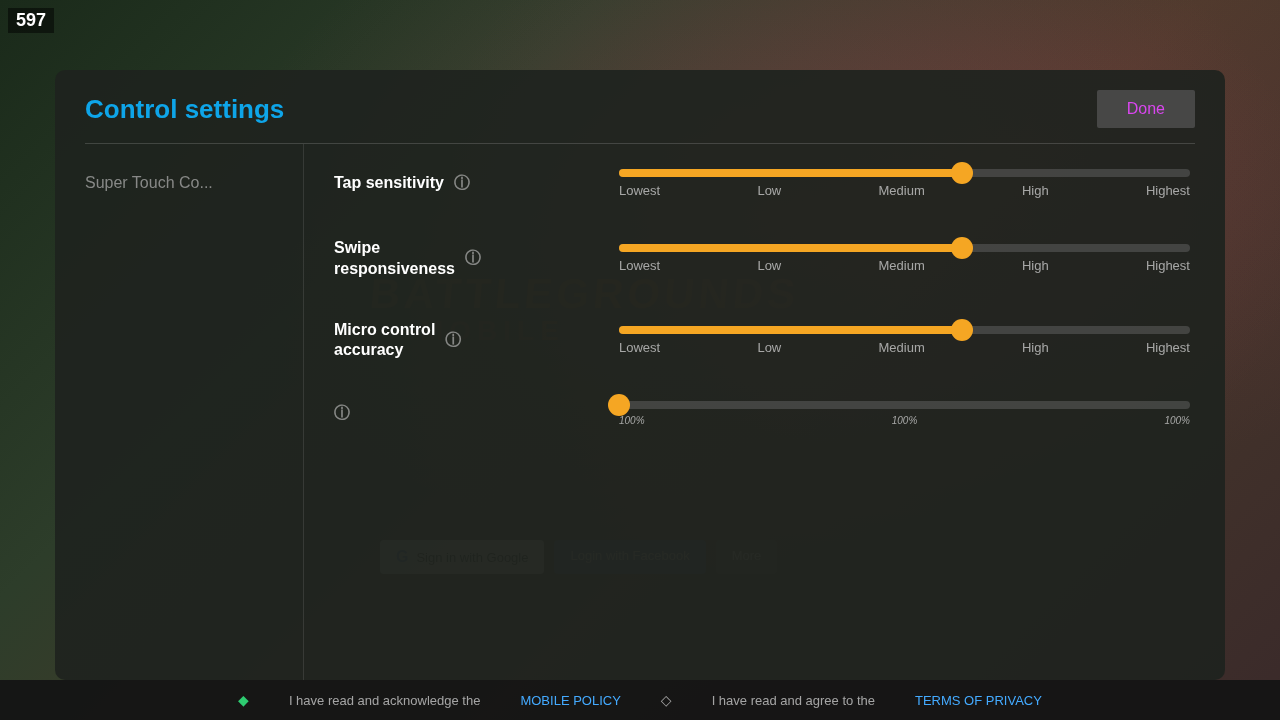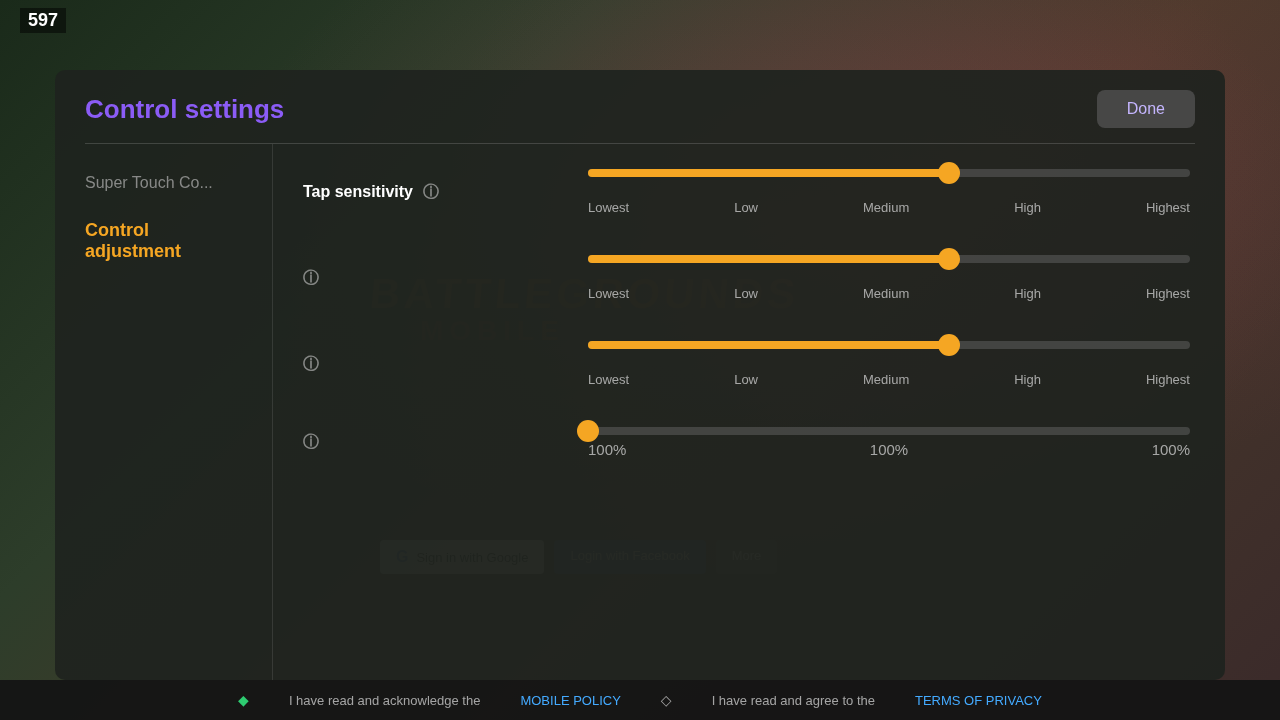--- a/index.html
+++ b/index.html
@@ -25,21 +25,21 @@
       inset: 0;
       background: 
         radial-gradient(ellipse at 60% 30%, rgba(180, 80, 100, 0.25) 0%, transparent 50%),
         radial-gradient(ellipse at 80% 20%, rgba(150, 60, 80, 0.2) 0%, transparent 40%);
       z-index: 1;
     }
 
     .score-badge {
       position: absolute;
       top: 8px;
-      left: 20px;
+      left: 8px;
       color: white;
       font-size: 18px;
       font-weight: bold;
       z-index: 10;
       background: rgba(0,0,0,0.5);
       padding: 2px 8px;
     }
 
     .modal {
       position: absolute;
@@ -55,49 +55,49 @@
     }
 
     .modal-header {
       display: flex;
       justify-content: space-between;
       align-items: center;
       padding: 20px 30px 15px 30px;
     }
 
     .modal-title {
-      color: #8b5cf6;
+      color: #0ea5e9;
       font-size: 26px;
       font-weight: bold;
     }
 
     .done-button {
       background: rgba(80, 80, 80, 0.8);
-      color: #c4b5fd;
+      color: #d946ef;
       border: none;
       padding: 10px 30px;
-      border-radius: 8px;
+      border-radius: 2px;
       font-size: 16px;
       cursor: pointer;
     }
 
     .divider {
       height: 1px;
       background: rgba(150,150,150,0.3);
       margin: 0 30px;
     }
 
     .modal-body {
       display: flex;
       flex: 1;
       overflow: hidden;
     }
 
     .sidebar {
-      width: 218px;
+      width: 249px;
       padding: 20px 15px;
       flex-shrink: 0;
       border-right: 1px solid rgba(150,150,150,0.2);
     }
 
     .sidebar-item {
       padding: 10px 15px;
       color: rgba(180, 180, 180, 0.7);
       font-size: 16px;
       cursor: pointer;
@@ -184,30 +184,30 @@
     .slider-labels {
       display: flex;
       justify-content: space-between;
       color: rgba(200,200,200,0.8);
       font-size: 13px;
       padding: 0 5px;
     }
 
     .slider-labels span {
       text-align: right;
-      margin-top: 17px;
     }
 
     
     .pct-labels {
       display: flex;
       justify-content: space-between;
       color: rgba(200,200,200,0.8);
-      font-size: 15px;
+      font-size: 10px;
       padding: 0 5px;
+      font-style: italic;
     }
 
     .bottom-bar {
       position: absolute;
       bottom: 0;
       left: 0;
       right: 0;
       height: 40px;
       background: rgba(20,20,20,0.95);
       z-index: 30;
@@ -330,23 +330,20 @@
   <div class="modal-header">
     <h1 class="modal-title">Control settings</h1>
     <button class="done-button">Done</button>
   </div>
   <div class="divider"></div>
   <div class="modal-body">
     <div class="sidebar">
       <div class="sidebar-item">
         <span>Super Touch Co...</span>
       </div>
-      <div class="sidebar-item active">
-        <span>Control adjustment</span>
-      </div>
     </div>
     <div class="content">
 
       <div class="setting-row">
         <div class="setting-label">
           <span class="setting-name">Tap sensitivity</span>
           <span class="help-icon">ⓘ</span>
         </div>
         <div class="slider-container">
           <div class="slider-track">
@@ -358,39 +355,41 @@
             <span>Low</span>
             <span>Medium</span>
             <span>High</span>
             <span>Highest</span>
           </div>
         </div>
       </div>
 
       <div class="setting-row">
         <div class="setting-label">
+          <span class="setting-name">Swipe<br>responsiveness</span>
           <span class="help-icon">ⓘ</span>
         </div>
         <div class="slider-container">
           <div class="slider-track">
             <div class="slider-fill" style="width: 60%"></div>
             <div class="slider-thumb" style="left: 60%"></div>
           </div>
           <div class="slider-labels">
             <span>Lowest</span>
             <span>Low</span>
             <span>Medium</span>
             <span>High</span>
             <span>Highest</span>
           </div>
         </div>
       </div>
 
       <div class="setting-row">
         <div class="setting-label">
+          <span class="setting-name">Micro control<br>accuracy</span>
           <span class="help-icon">ⓘ</span>
         </div>
         <div class="slider-container">
           <div class="slider-track">
             <div class="slider-fill" style="width: 60%"></div>
             <div class="slider-thumb" style="left: 60%"></div>
           </div>
           <div class="slider-labels">
             <span>Lowest</span>
             <span>Low</span>

